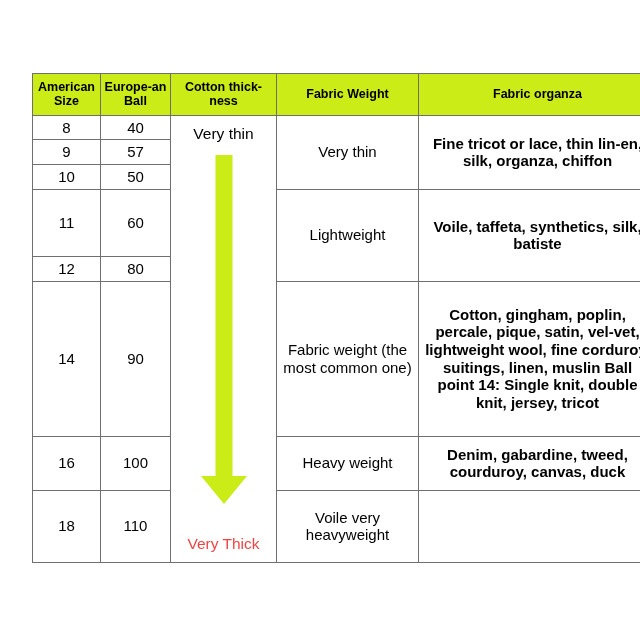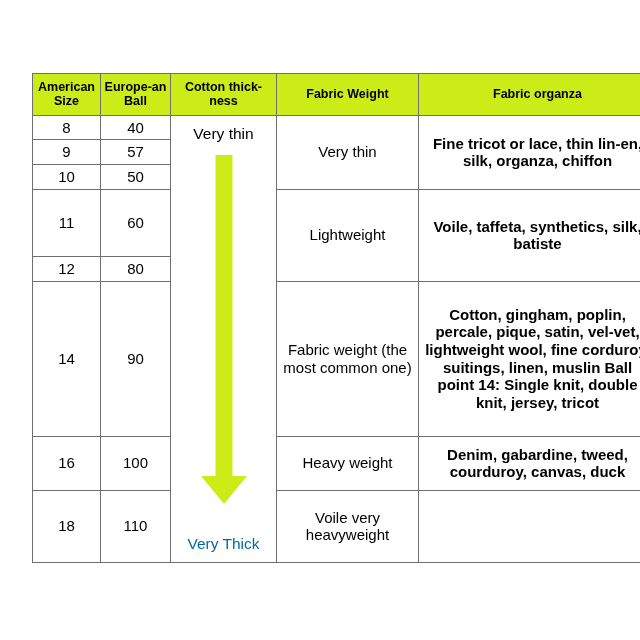--- a/index.html
+++ b/index.html
@@ -73,21 +73,21 @@
     font-size: 15.5px;
     color: #000;
   }
   .needle-bottom-label {
     position: absolute;
     bottom: 5px;
     left: 0;
     right: 0;
     text-align: center;
     font-size: 15.5px;
-    color: #0369a1;
+    color: #ef4444;
   }
   .arrow {
     position: absolute;
     left: 50%;
     transform: translateX(-50%);
     top: 36px;
     bottom: 55px;
     width: 46px;
   }
   .arrow-shaft {

